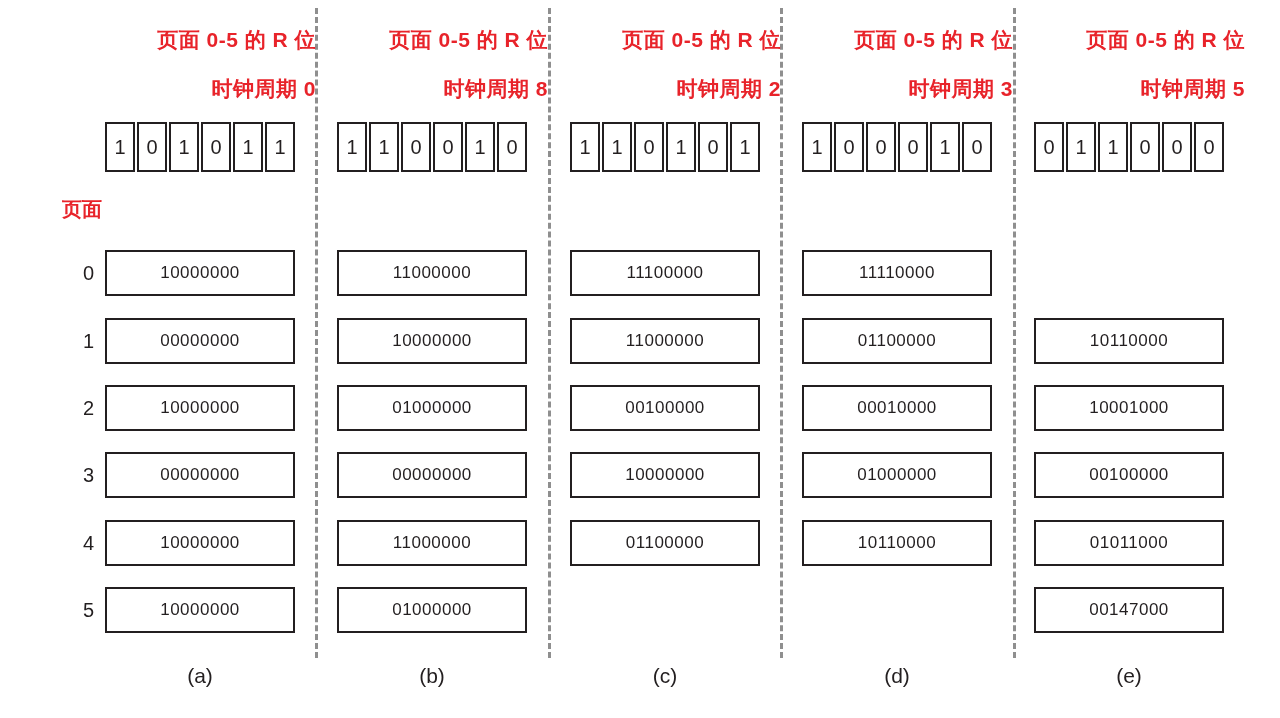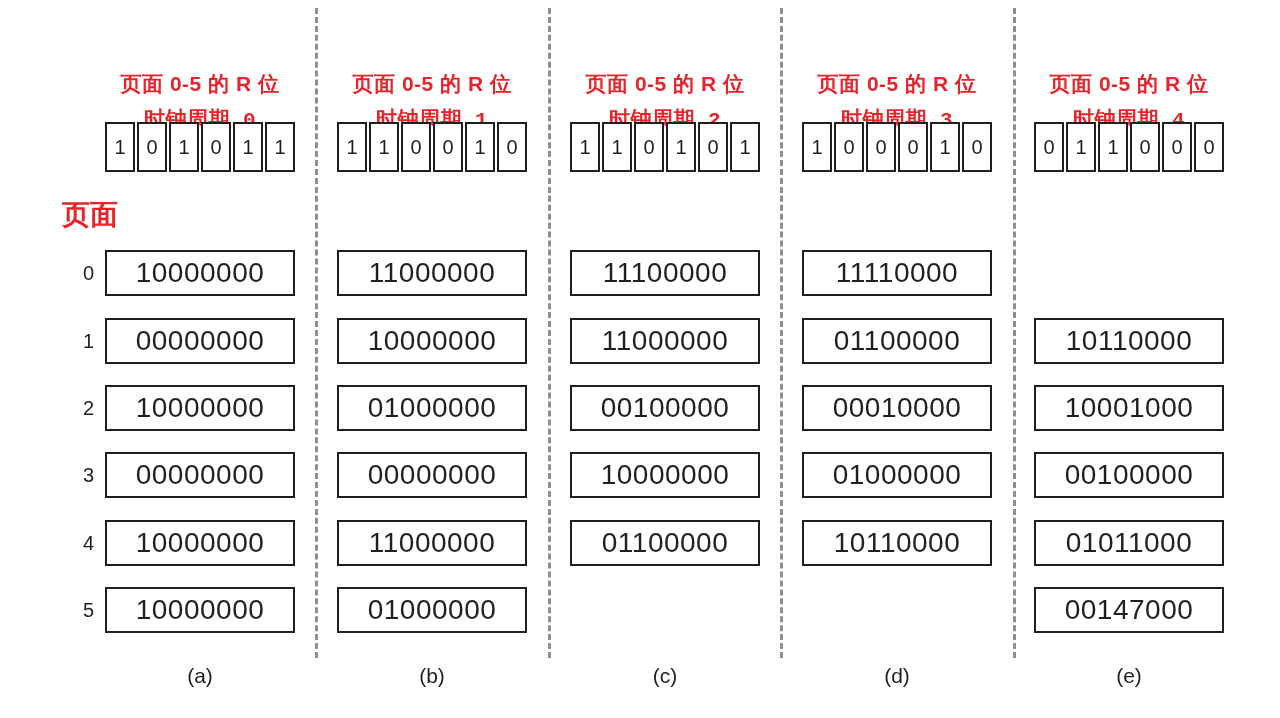--- a/index.html
+++ b/index.html
@@ -26,29 +26,28 @@
     position: absolute;
     top: 0;
     width: 232px;
     height: 718px;
   }
   .title {
     position: absolute;
     top: 26px;
     left: 0;
     width: 100%;
-    text-align: center;
+    text-align: right;
     color: var(--accent-red, #e8232a);
     font-weight: bold;
     font-size: 21px;
     letter-spacing: 0.5px;
     white-space: nowrap;
-    margin-top: 44px;
-  }
-  .title2 { top: 61px; font-family: Liberation Mono, monospace; }
+  }
+  .title2 { top: 75px; }
   .rbits {
     position: absolute;
     top: 122px;
     left: 21px;
     display: flex;
     gap: 2px;
   }
   .bit {
     box-sizing: border-box;
     width: 30px;
@@ -62,21 +61,21 @@
   }
   .cbox {
     position: absolute;
     left: 21px;
     box-sizing: border-box;
     width: 190px;
     height: 46px;
     border: 2px solid var(--line-black, #231f20);
     background: #ffffff;
     color: var(--line-black, #231f20);
-    font-size: 28px;
+    font-size: 17px;
     line-height: 42px;
     text-align: center;
     letter-spacing: 0.5px;
   }
   .r0 { top: 250px; } .r1 { top: 318px; } .r2 { top: 385px; }
   .r3 { top: 452px; } .r4 { top: 520px; } .r5 { top: 587px; }
   .caption {
     position: absolute;
     top: 664px;
     left: 0;
@@ -84,21 +83,21 @@
     text-align: center;
     color: var(--line-black, #231f20);
     font-size: 21px;
   }
   .page-label {
     position: absolute;
     left: 62px;
     top: 196px;
     color: var(--accent-red, #e8232a);
     font-weight: bold;
-    font-size: 28px;
+    font-size: 20px;
   }
   .rownum {
     position: absolute;
     left: 58px;
     width: 36px;
     height: 46px;
     line-height: 46px;
     text-align: right;
     color: var(--line-black, #231f20);
     font-size: 20px;
@@ -137,21 +136,21 @@
     <div class="cbox r1">00000000</div>
     <div class="cbox r2">10000000</div>
     <div class="cbox r3">00000000</div>
     <div class="cbox r4">10000000</div>
     <div class="cbox r5">10000000</div>
     <div class="caption">(a)</div>
   </div>
 
   <div class="column" style="left:316px">
     <div class="title">页面 0-5 的 R 位</div>
-    <div class="title title2">时钟周期 1</div>
+    <div class="title title2">时钟周期 8</div>
     <div class="rbits">
       <div class="bit">1</div>
       <div class="bit">1</div>
       <div class="bit">0</div>
       <div class="bit">0</div>
       <div class="bit">1</div>
       <div class="bit">0</div>
     </div>
     <div class="cbox r0">11000000</div>
     <div class="cbox r1">10000000</div>
@@ -195,21 +194,21 @@
     <div class="cbox r0">11110000</div>
     <div class="cbox r1">01100000</div>
     <div class="cbox r2">00010000</div>
     <div class="cbox r3">01000000</div>
     <div class="cbox r4">10110000</div>
     <div class="caption">(d)</div>
   </div>
 
   <div class="column" style="left:1013px">
     <div class="title">页面 0-5 的 R 位</div>
-    <div class="title title2">时钟周期 4</div>
+    <div class="title title2">时钟周期 5</div>
     <div class="rbits">
       <div class="bit">0</div>
       <div class="bit">1</div>
       <div class="bit">1</div>
       <div class="bit">0</div>
       <div class="bit">0</div>
       <div class="bit">0</div>
     </div>
     <div class="cbox r1">10110000</div>
     <div class="cbox r2">10001000</div>

